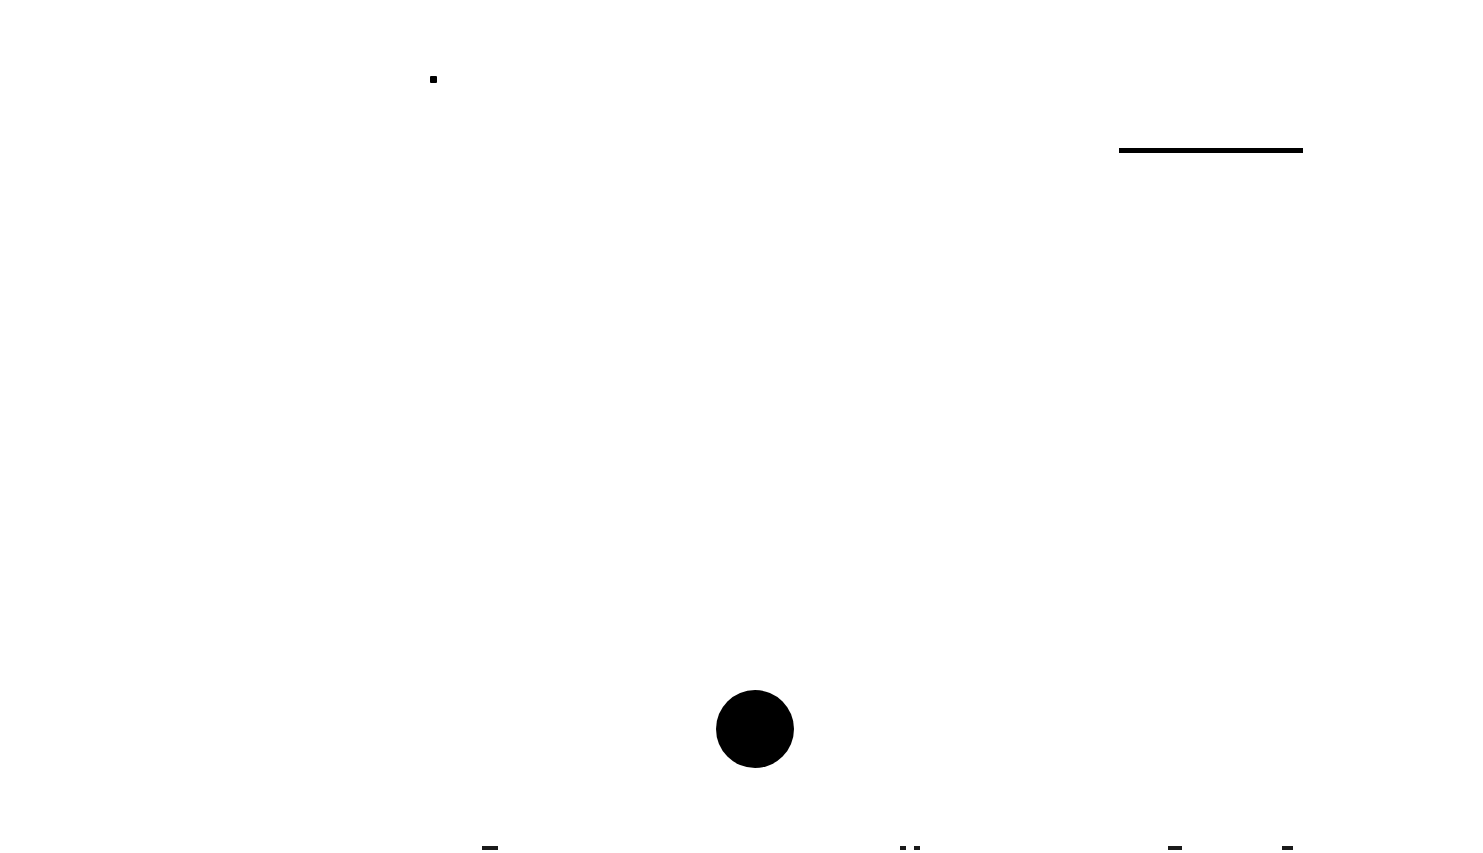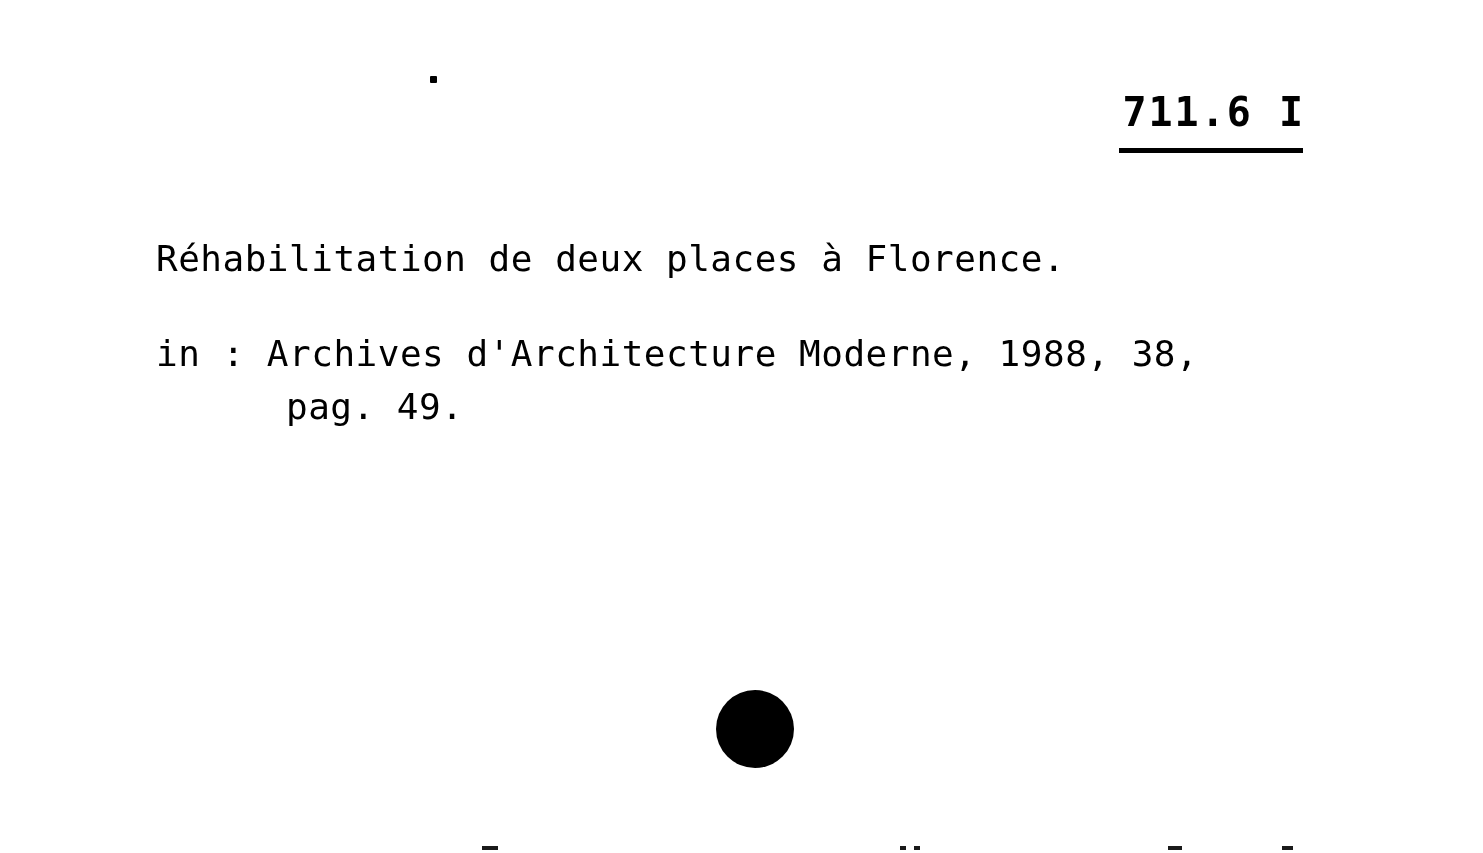--- a/index.html
+++ b/index.html
@@ -105,28 +105,22 @@
   .edge-mark.m4 { left: 1168px; width: 14px; }
   .edge-mark.m5 { left: 1282px; width: 11px; }
 </style>
 </head>
 <body>
 
 <div class="card">
 
   <span class="speck-top"></span>
 
-  <div class="classmark">711.6 I</div>
   <div class="classmark-rule"></div>
 
-  <div class="entry">
-    <div class="entry-title">Réhabilitation de deux places à Florence.</div>
-    <div class="entry-source">in : Archives d'Architecture Moderne, 1988, 38,</div>
-    <div class="entry-source-cont">pag. 49.</div>
-  </div>
 
   <div class="dot"></div>
 
   <div class="edge-mark m1"></div>
   <div class="edge-mark m2"></div>
   <div class="edge-mark m3"></div>
   <div class="edge-mark m4"></div>
   <div class="edge-mark m5"></div>
 
 </div>

